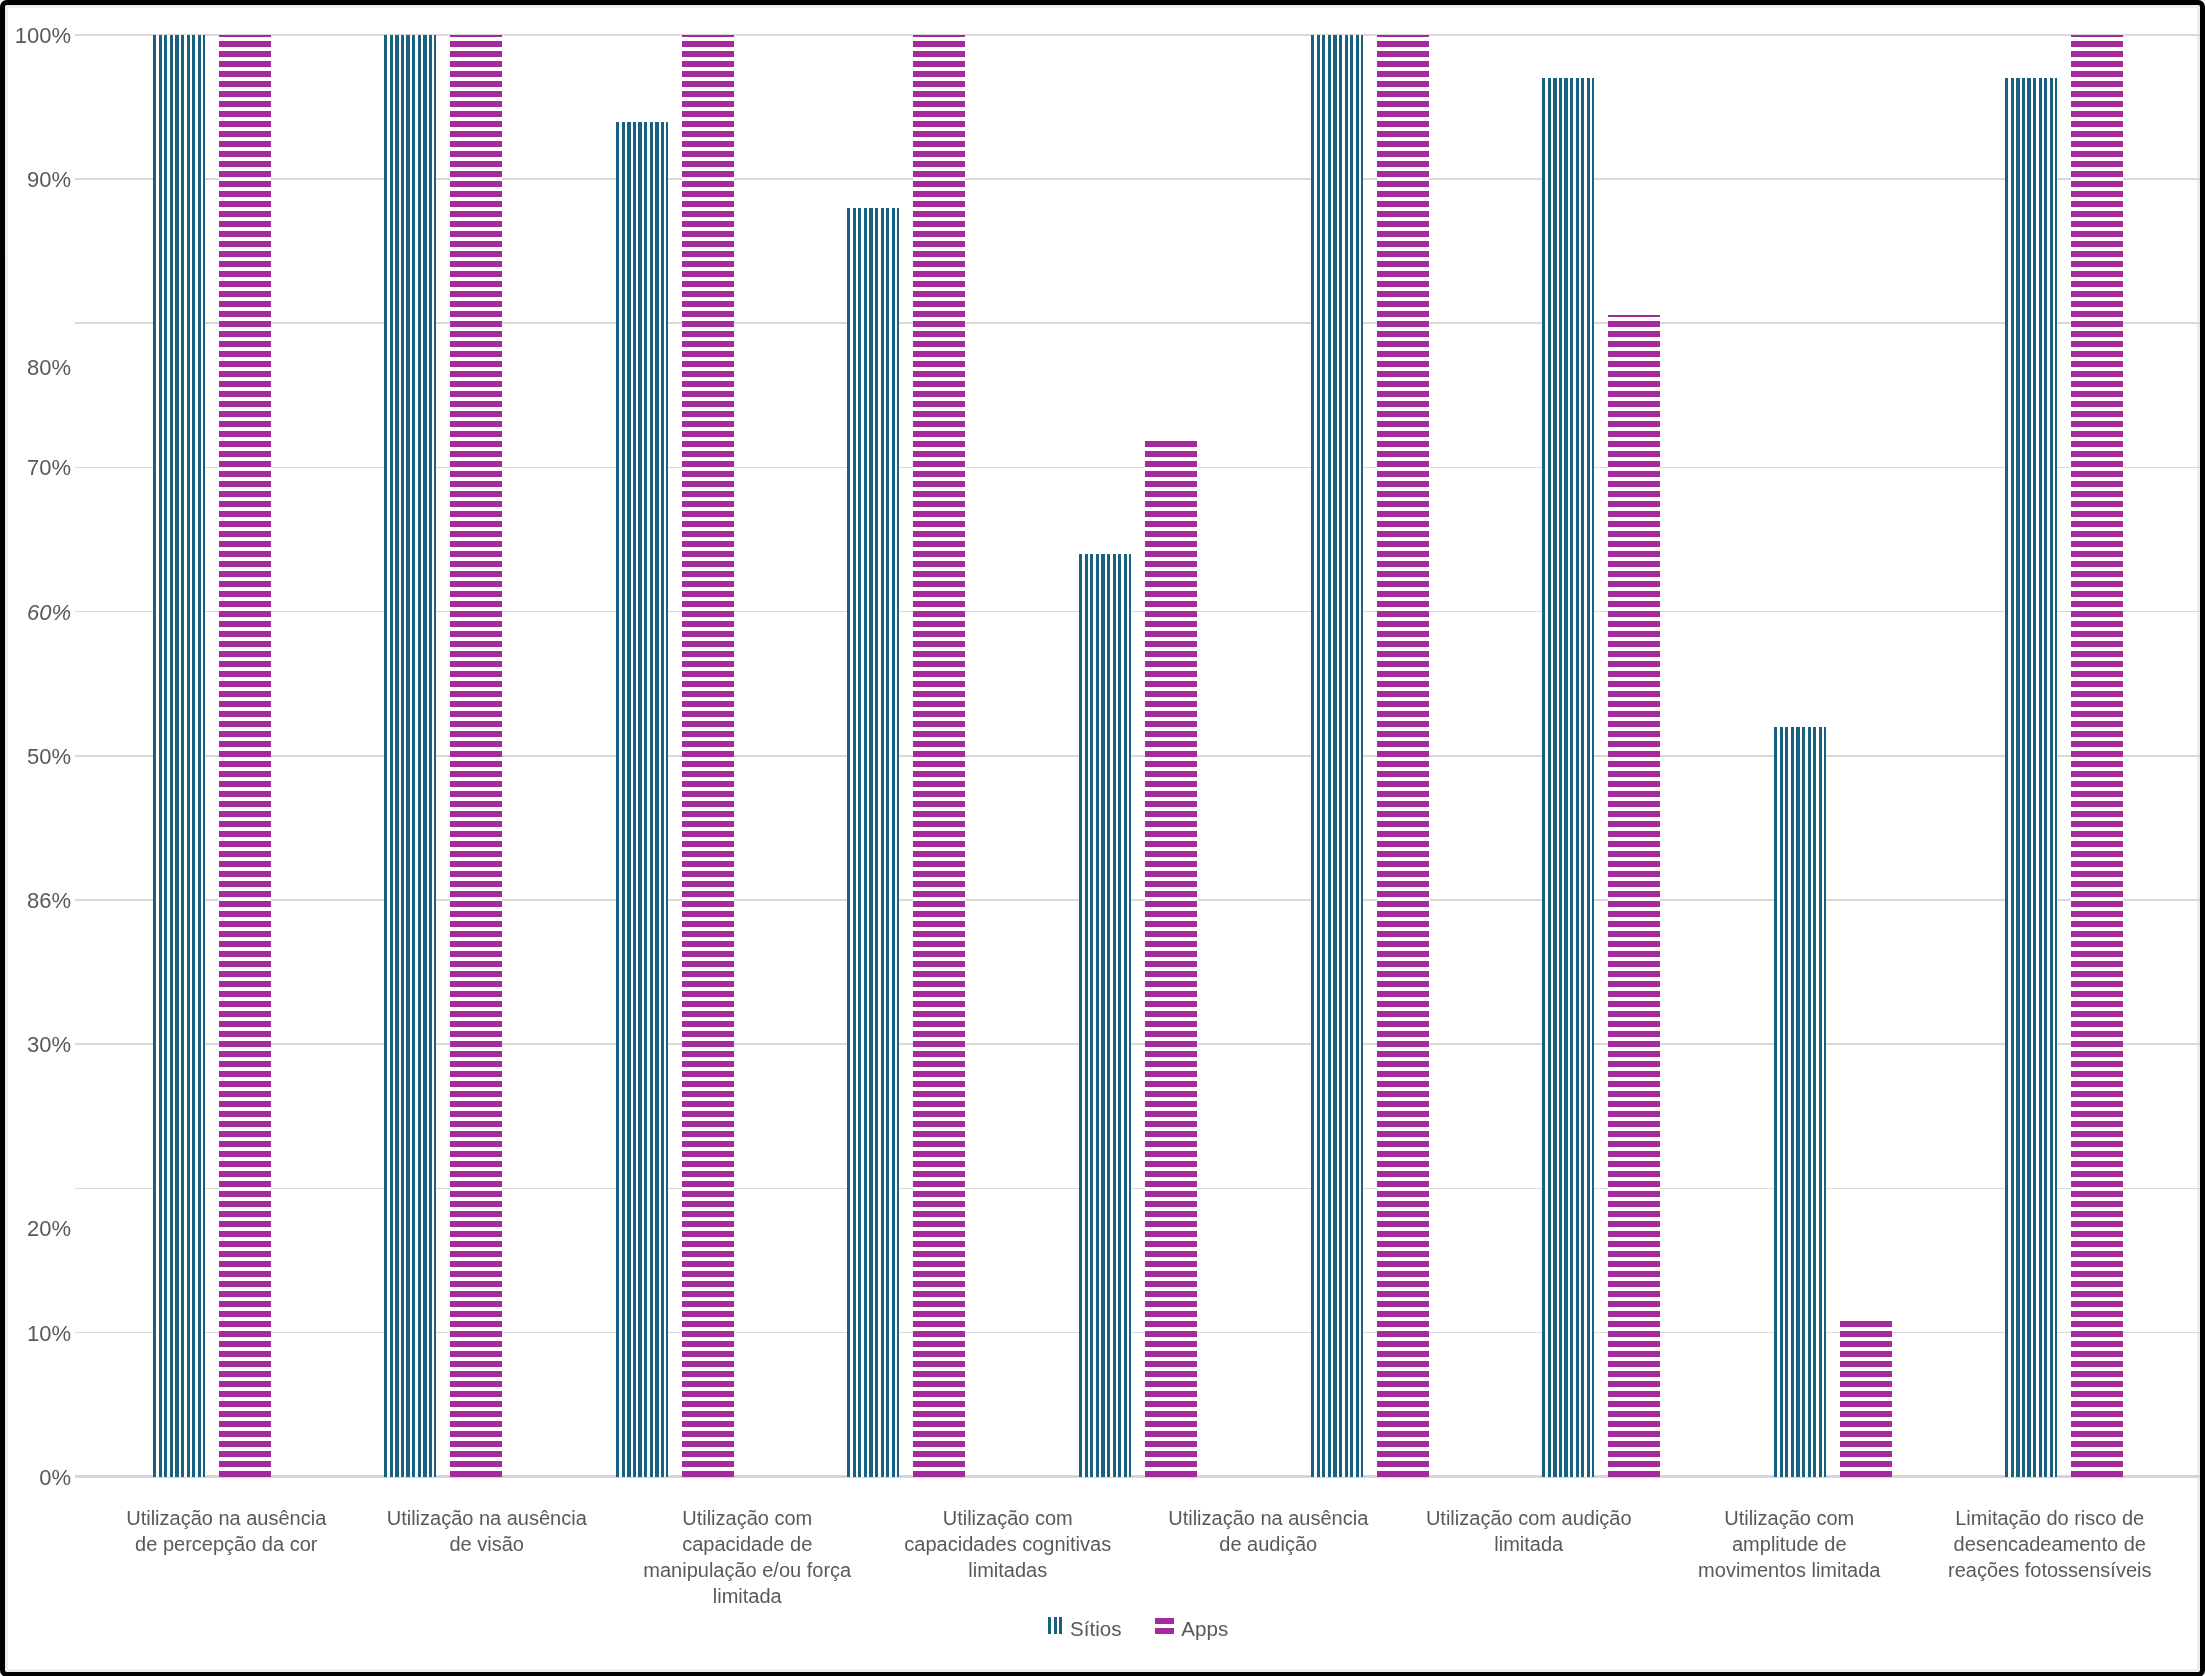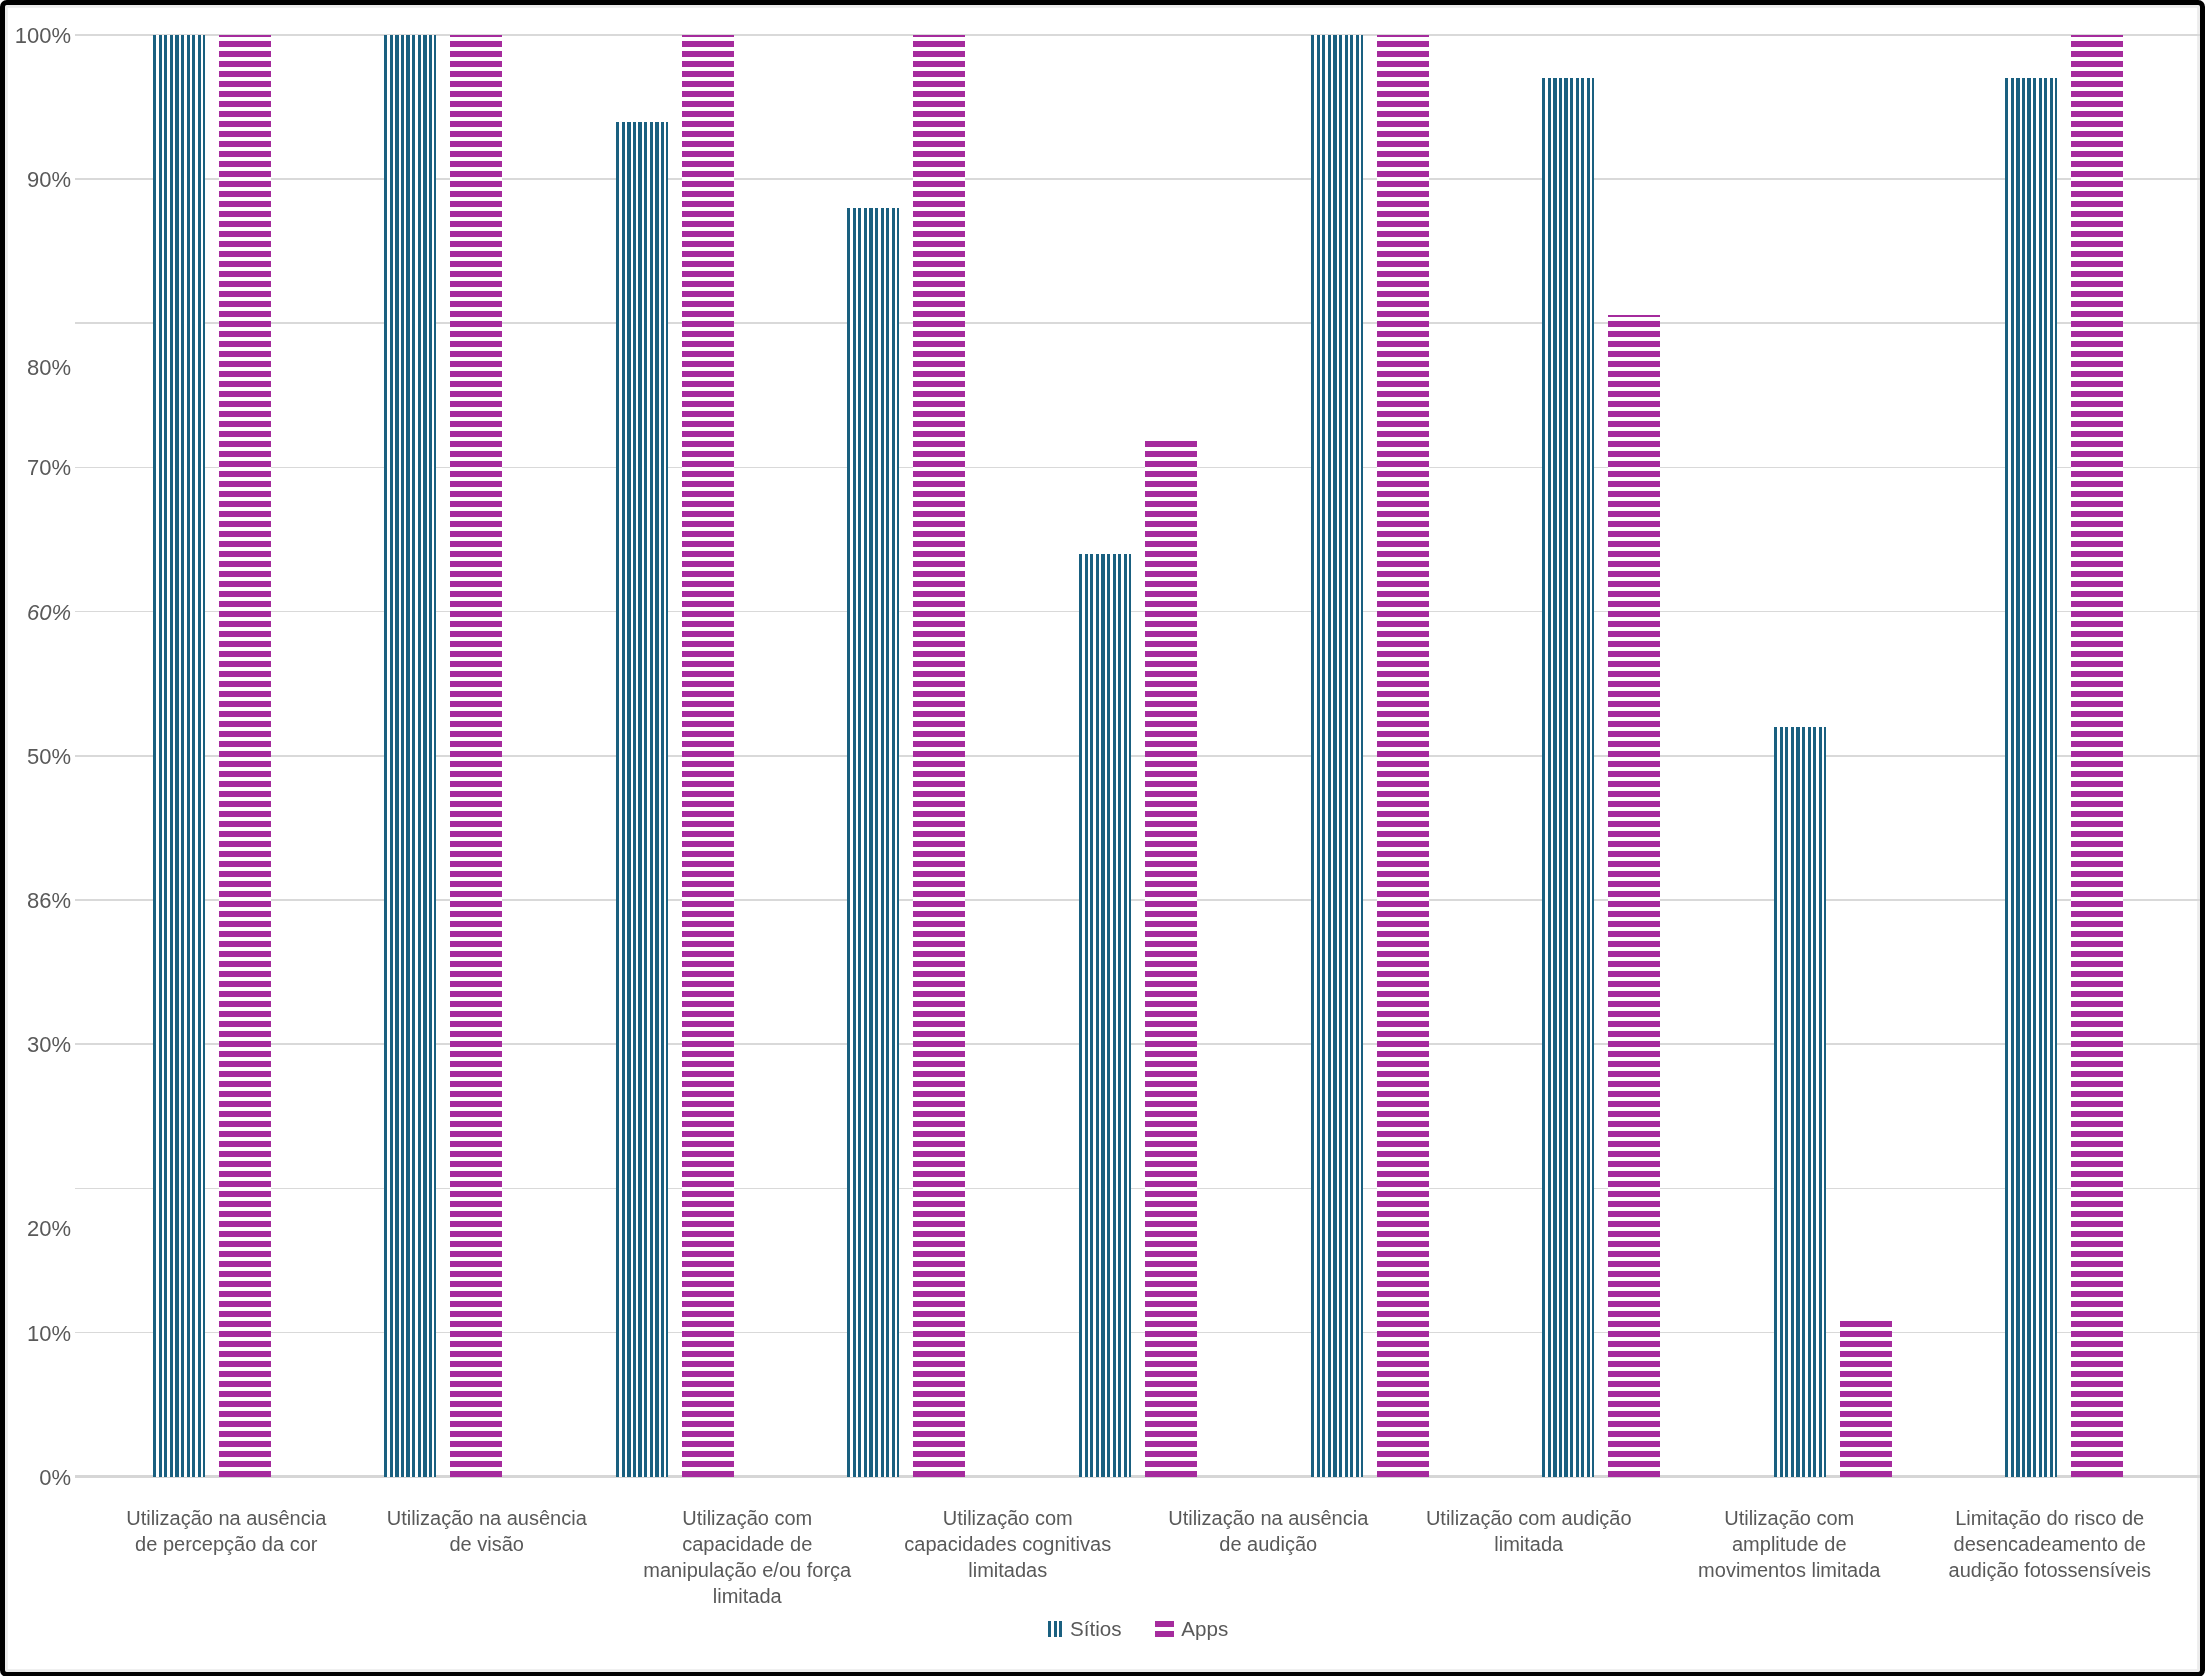--- a/index.html
+++ b/index.html
@@ -33,21 +33,21 @@
   .xcell{flex:1 1 0;display:flex;justify-content:center;}
   .xcell span{
     display:inline-block;max-width:216px;text-align:center;
     font-size:20px;line-height:26px;color:#595959;
   }
   
   .legend{
     position:absolute;left:91px;top:1612px;width:2084px;
     display:flex;justify-content:center;align-items:center;gap:33px;
   }
-  .legend-item{display:flex;align-items:center;gap:7.8px;font-size:20.6px;color:#595959;}
+  .legend-item{display:flex;align-items:flex-start;gap:7.8px;font-size:20.6px;color:#595959;}
   .swatch{height:16.7px;}
   .swatch.s0{width:14.5px;background:repeating-linear-gradient(to right,var(--c1) 0 3.3px,#ffffff 3.3px 5.6px);}
   .swatch.s1{width:19px;background:repeating-linear-gradient(to top,var(--c2) 0 5.6px,#ffffff 5.6px 10px);}
 </style>
 </head>
 <body>
 
 <div id="chart-frame" style="--c1: #1a6080; --c2: #a52b9d;">
   <div class="gridlayer">
       <div class="gridline" style="bottom: calc(10% - 0.6px);"></div>
@@ -129,21 +129,21 @@
       <div class="xcell">
         <span>Utilização na ausência de audição</span>
       </div>
       <div class="xcell">
         <span>Utilização com audição limitada</span>
       </div>
       <div class="xcell">
         <span>Utilização com amplitude de movimentos limitada</span>
       </div>
       <div class="xcell">
-        <span>Limitação do risco de desencadeamento de audição fotossensíveis</span>
+        <span>Limitação do risco de desencadeamento de reações fotossensíveis</span>
       </div>
     </div>
   <div class="legend" id="legend">
       <div class="legend-item">
         <span class="swatch s0"></span>
         <span>Sítios</span>
       </div>
       <div class="legend-item">
         <span class="swatch s1"></span>
         <span>Apps</span>

